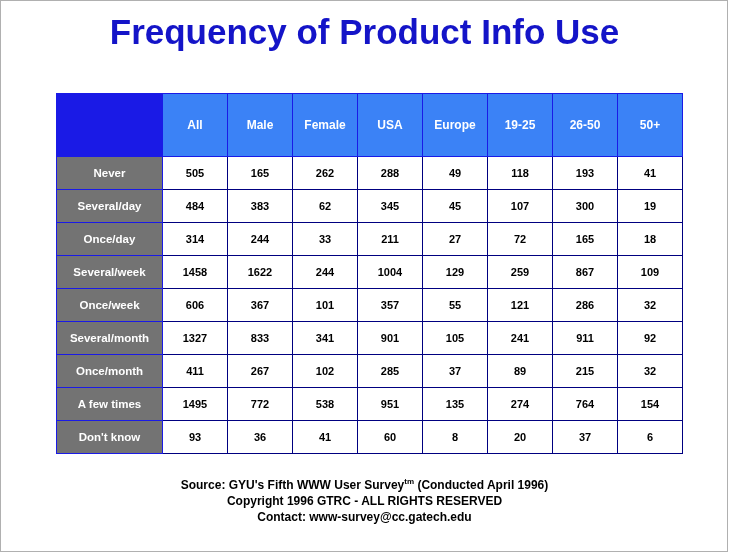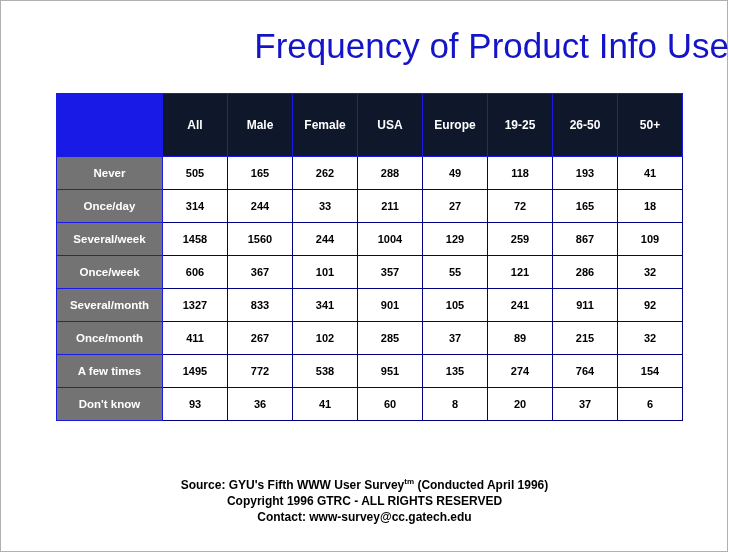--- a/index.html
+++ b/index.html
@@ -19,26 +19,26 @@
     left: 0; top: 0;
     width: 728px;
     height: 552px;
     border: 1px solid #b0b0b0;
     box-sizing: border-box;
     pointer-events: none;
   }
   .title {
     position: absolute;
     left: 0;
-    top: 26px;
+    top: 12px;
     width: 729px;
-    text-align: right;
+    text-align: center;
     color: #1414c8;
     font-size: 35px;
-    font-weight: normal;
+    font-weight: bold;
     letter-spacing: 0px;
     font-family: "Liberation Sans", sans-serif;
   }
   .table-wrap {
     position: absolute;
     left: 56px;
     top: 93px;
     width: 617px;
   }
   table.data {
@@ -50,21 +50,21 @@
     border: 1px solid #000080;
     font-size: 11px;
     font-weight: bold;
     text-align: center;
     vertical-align: middle;
     padding: 0;
     height: 32px;
   }
   
   table.data thead th {
-    background: #0f172a;
+    background: #3b82f6;
     color: #ffffff;
     border: 1px solid #1a1ae6;
     height: 62px;
     font-size: 12px;
   }
   table.data thead th.corner {
     background: #1a1ae6;
     border: 1px solid #1a1ae6;
   }
   
@@ -127,34 +127,45 @@
         <td>505</td>
         <td>165</td>
         <td>262</td>
         <td>288</td>
         <td>49</td>
         <td>118</td>
         <td>193</td>
         <td>41</td>
       </tr>
       <tr>
+        <th class="rowlabel">Several/day</th>
+        <td>484</td>
+        <td>383</td>
+        <td>62</td>
+        <td>345</td>
+        <td>45</td>
+        <td>107</td>
+        <td>300</td>
+        <td>19</td>
+      </tr>
+      <tr>
         <th class="rowlabel">Once/day</th>
         <td>314</td>
         <td>244</td>
         <td>33</td>
         <td>211</td>
         <td>27</td>
         <td>72</td>
         <td>165</td>
         <td>18</td>
       </tr>
       <tr>
         <th class="rowlabel">Several/week</th>
         <td>1458</td>
-        <td>1560</td>
+        <td>1622</td>
         <td>244</td>
         <td>1004</td>
         <td>129</td>
         <td>259</td>
         <td>867</td>
         <td>109</td>
       </tr>
       <tr>
         <th class="rowlabel">Once/week</th>
         <td>606</td>

